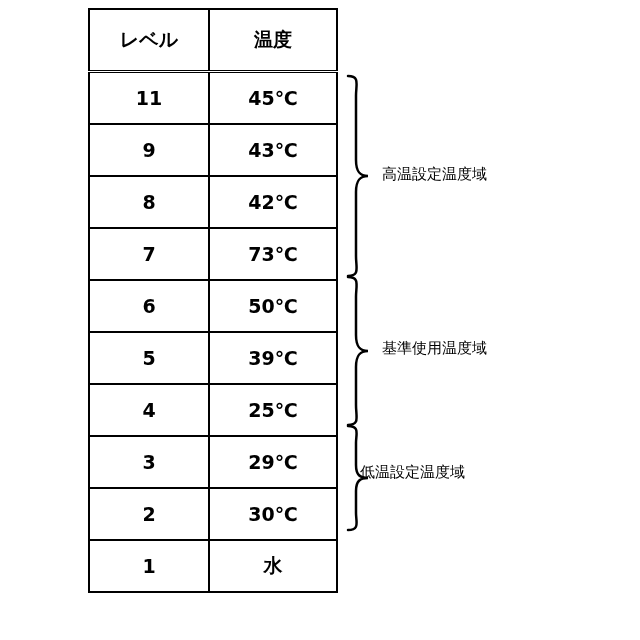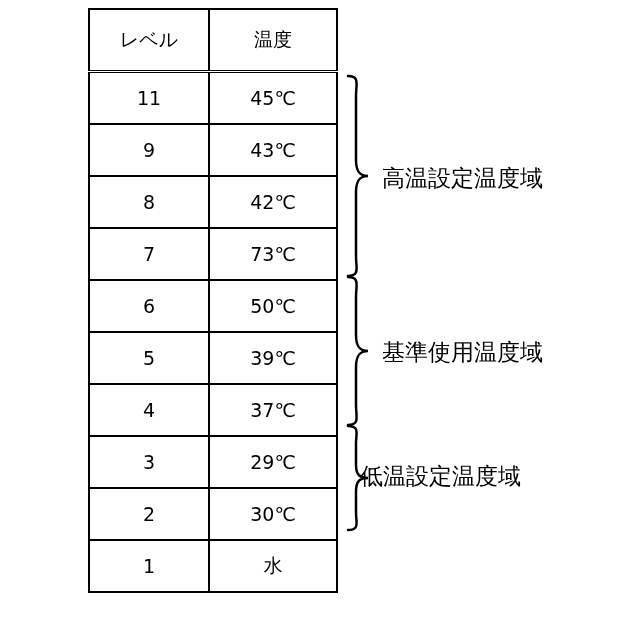--- a/index.html
+++ b/index.html
@@ -25,21 +25,21 @@
     left: 88px;
     top: 8px;
     border-collapse: collapse;
     table-layout: fixed;
   }
   table.temp-table td,
   table.temp-table th {
     border: 2px solid #000000;
     text-align: center;
     vertical-align: middle;
-    font-weight: normal;
+    font-weight: bold;
     font-size: 19px;
     padding: 0;
   }
   table.temp-table th {
     height: 60px;
   }
   table.temp-table td {
     height: 50px;
     margin-left: 8px;
   }
@@ -55,21 +55,21 @@
   .brace-layer {
     position: absolute;
     left: 0;
     top: 0;
     width: 640px;
     height: 640px;
     pointer-events: none;
   }
   .group-label {
     position: absolute;
-    font-size: 23px;
+    font-size: 15px;
     white-space: nowrap;
     line-height: 1;
   }
   .grp-hot   { left: 382px; top: 167px; }
   .grp-std   { left: 382px; top: 341px; }
   .grp-cold  { left: 360px; top: 465px; }
 </style>
 </head>
 <body>
 
@@ -106,21 +106,21 @@
       <tr>
         <td>6</td>
         <td>50℃</td>
       </tr>
       <tr>
         <td>5</td>
         <td>39℃</td>
       </tr>
       <tr>
         <td>4</td>
-        <td>37℃</td>
+        <td>25℃</td>
       </tr>
       <tr>
         <td>3</td>
         <td>29℃</td>
       </tr>
       <tr>
         <td>2</td>
         <td>30℃</td>
       </tr>
       <tr>

